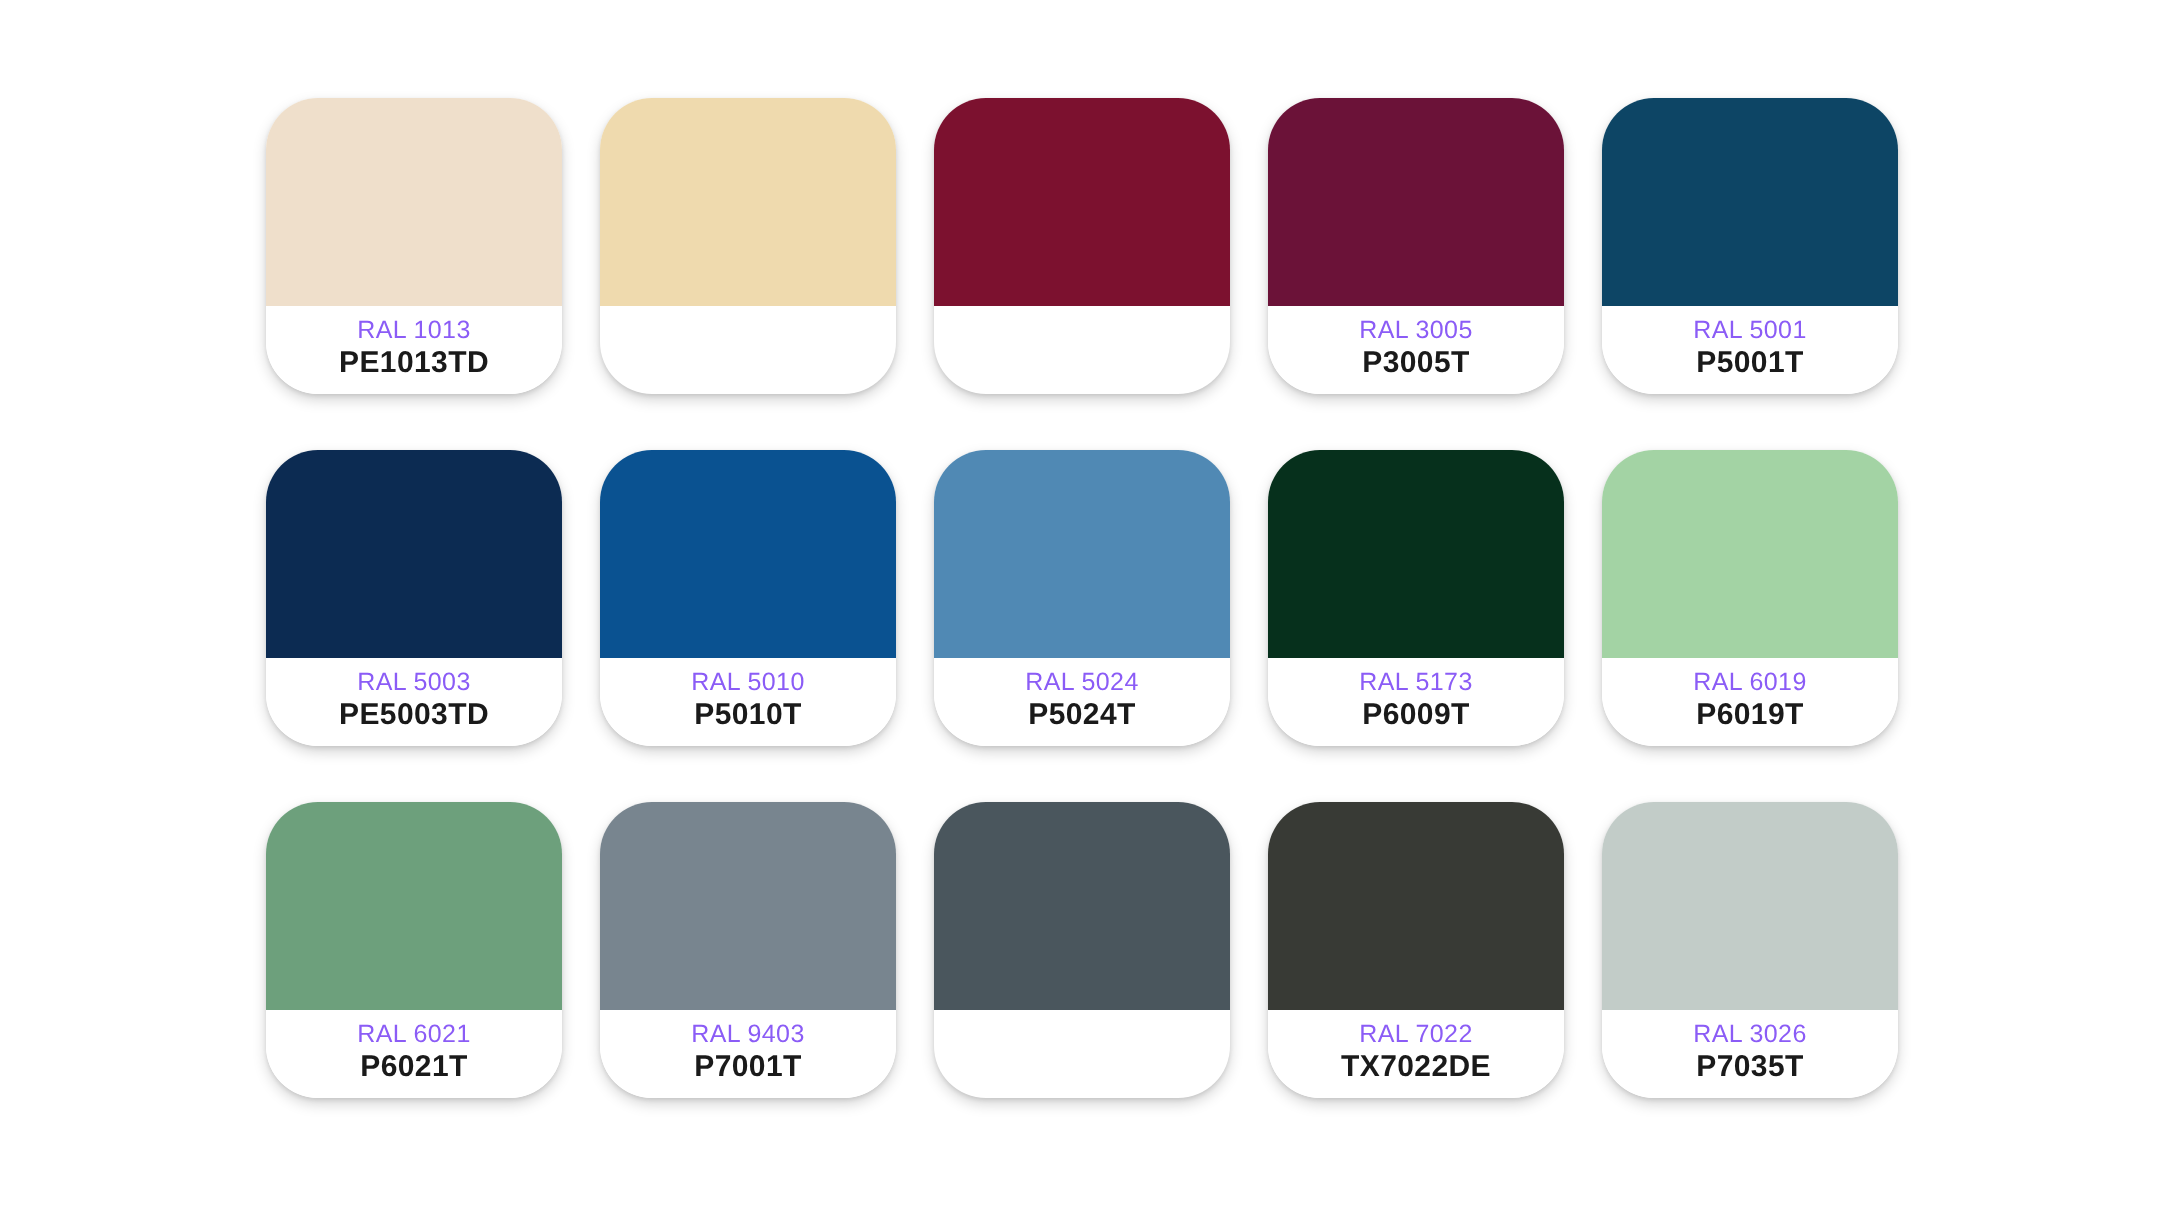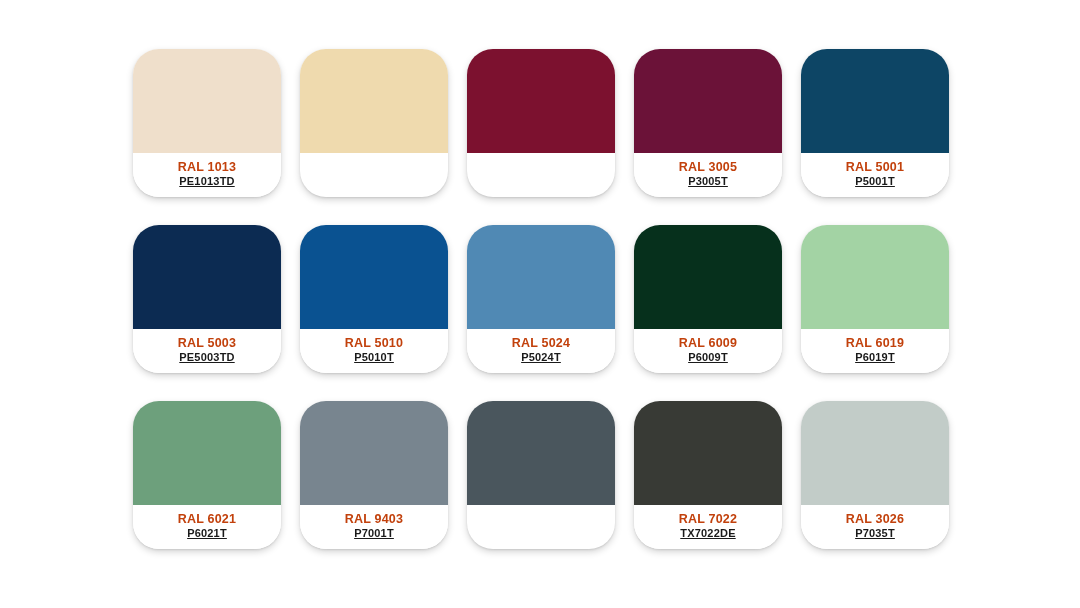--- a/index.html
+++ b/index.html
@@ -59,35 +59,34 @@
     display: flex;
     flex-direction: column;
     align-items: center;
     justify-content: center;
     gap: 3px;
     padding-bottom: 2px;
   }
 
   .swatch-ral {
     font-size: 12.5px;
-    font-weight: bold;
-    color: #c2410c;
+    font-weight: normal;
+    color: #8b5cf6;
     letter-spacing: 0.2px;
     line-height: 1;
     white-space: nowrap;
   }
 
   .swatch-code {
-    font-size: 11px;
+    font-size: 15px;
     font-weight: bold;
     color: #1a1a1a;
     letter-spacing: 0.2px;
     line-height: 1;
     white-space: nowrap;
-    text-decoration: underline;
   }
 </style>
 </head>
 <body>
 
 <div id="palette-board">
   <div id="swatch-grid">
       <div class="swatch-card">
         <div class="swatch-color" style="background: rgb(239, 223, 203);"></div>
         <div class="swatch-labels">
@@ -132,21 +131,21 @@
       <div class="swatch-card">
         <div class="swatch-color" style="background: rgb(80, 137, 180);"></div>
         <div class="swatch-labels">
           <div class="swatch-ral">RAL 5024</div>
           <div class="swatch-code">P5024T</div>
         </div>
       </div>
       <div class="swatch-card">
         <div class="swatch-color" style="background: rgb(6, 48, 28);"></div>
         <div class="swatch-labels">
-          <div class="swatch-ral">RAL 6009</div>
+          <div class="swatch-ral">RAL 5173</div>
           <div class="swatch-code">P6009T</div>
         </div>
       </div>
       <div class="swatch-card">
         <div class="swatch-color" style="background: rgb(163, 211, 164);"></div>
         <div class="swatch-labels">
           <div class="swatch-ral">RAL 6019</div>
           <div class="swatch-code">P6019T</div>
         </div>
       </div>

